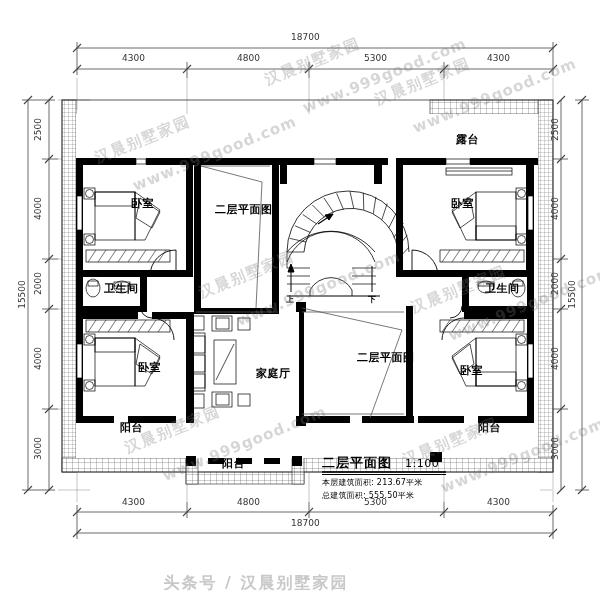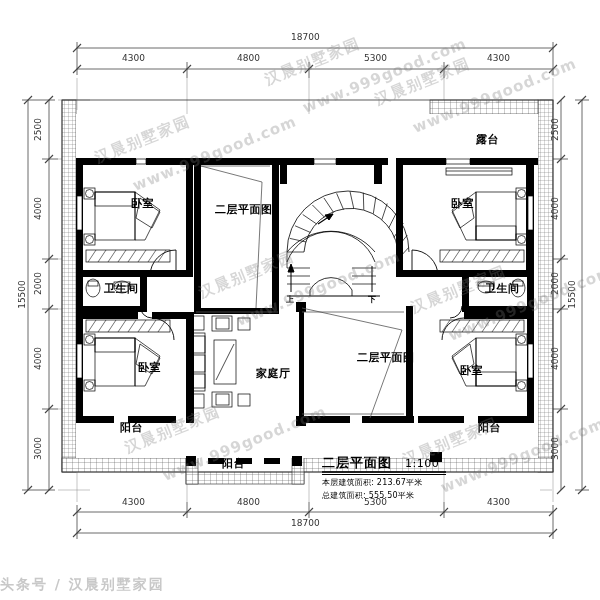--- a/index.html
+++ b/index.html
@@ -47,21 +47,22 @@
     transform-origin: 0 0;
     pointer-events: none;
   }
   .wm-cn  { font-size: 15px; letter-spacing: 2px; }
   .wm-url { font-size: 15px; letter-spacing: 1px; }
 
   
   .footer {
     position: absolute;
     left: 0; bottom: 6px; width: 512px;
-    font-size: 14px;
+    text-align: center;
+    font-size: 16px;
     font-weight: 700;
     color: #c8c8c8;
     letter-spacing: 2px;
   }
 </style>
 </head>
 <body>
 
 <div id="page">
 
@@ -502,21 +503,21 @@
 
     <g stroke="#000" stroke-width="1.4">
       <line x1="322" y1="472" x2="446" y2="472"></line>
     </g>
   </svg>
 
   <div id="room-labels">
       <div class="lbl room-label" style="left: 131px; top: 198px;">卧室</div>
       <div class="lbl room-label" style="left: 104px; top: 283px;">卫生间</div>
       <div class="lbl room-label" style="left: 215px; top: 204px;">二层平面图</div>
-      <div class="lbl room-label" style="left: 476px; top: 134px;">露台</div>
+      <div class="lbl room-label" style="left: 456px; top: 134px;">露台</div>
       <div class="lbl room-label" style="left: 451px; top: 198px;">卧室</div>
       <div class="lbl room-label" style="left: 485px; top: 283px;">卫生间</div>
       <div class="lbl room-label" style="left: 138px; top: 362px;">卧室</div>
       <div class="lbl room-label" style="left: 256px; top: 368px;">家庭厅</div>
       <div class="lbl room-label" style="left: 357px; top: 352px;">二层平面图</div>
       <div class="lbl room-label" style="left: 460px; top: 365px;">卧室</div>
       <div class="lbl room-label" style="left: 120px; top: 422px;">阳台</div>
       <div class="lbl room-label" style="left: 478px; top: 422px;">阳台</div>
       <div class="lbl room-label" style="left: 222px; top: 458px;">阳台</div>
     </div>

